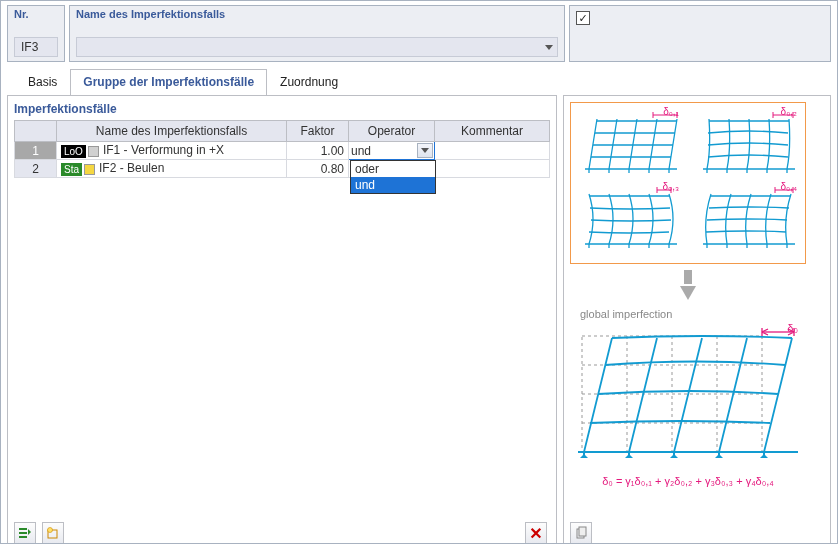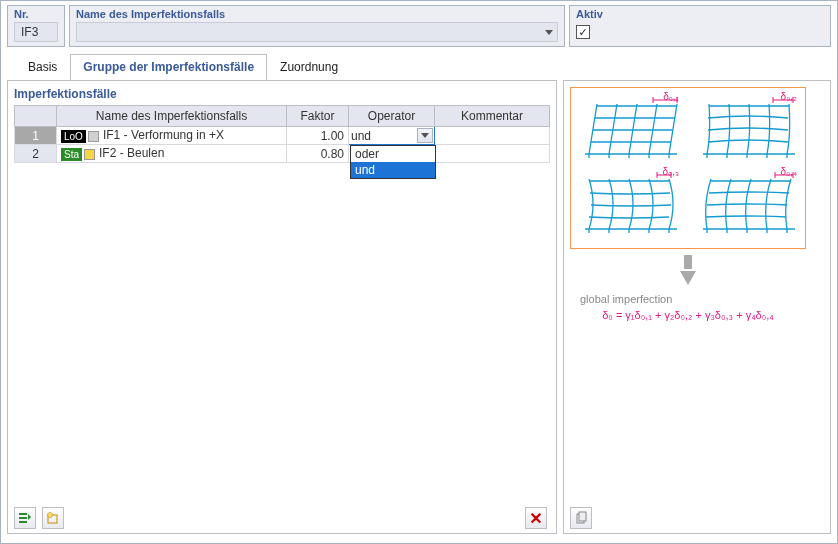--- a/index.html
+++ b/index.html
@@ -19,20 +19,21 @@
     gap: 4px;
     padding: 4px 6px 6px 6px;
     background: #fff;
   }
   .hdr-group {
     border: 1px solid #a8b2c0;
     background: #eceef3;
     padding: 2px 6px 4px 6px;
     display: flex;
     flex-direction: column;
+    gap: 15px;
   }
   .hdr-nr { width: 58px; }
   .hdr-name { flex: 1; }
   .hdr-aktiv { width: 262px; }
   .hdr-label {
     color: #3a5a9a;
     font-weight: 600;
     font-size: 11px;
     margin-bottom: 2px;
   }
@@ -267,21 +268,20 @@
     <div class="hdr-label">Nr.</div>
     <input class="hdr-input" value="IF3" style="">
   </div>
   <div class="hdr-group hdr-name">
     <div class="hdr-label">Name des Imperfektionsfalls</div>
     <div class="hdr-select">
       <span class="chevron-down"></span>
     </div>
   </div>
   <div class="hdr-group hdr-aktiv">
-    <div class="hdr-label">Aktiv</div>
     <div class="checkbox">
       <span class="chk">✓</span>
     </div>
   </div>
 </div>
 
 <div class="tabs">
   <div class="tab">Basis</div>
   <div class="tab active">Gruppe der Imperfektionsfälle</div>
   <div class="tab">Zuordnung</div>
@@ -431,20 +431,46 @@
                 </g>
             </svg>
           </div>
         </div>
       </div>
       <div class="big-arrow">
         <div class="arrow-stem"></div>
         <div class="arrow-down"></div>
       </div>
       <div class="global-label">global imperfection</div>
+      <div class="bottom-diagram">
+        <span class="delta-label-big">δ₀</span>
+        <svg width="232" height="140" viewBox="0 0 232 140">
+          <g stroke="#999" stroke-width="1" stroke-dasharray="3 3" fill="none">
+            <rect x="10" y="12" width="180" height="116"></rect>
+            <path d="M55 12 L55 128 M100 12 L100 128 M145 12 L145 128"></path>
+            <path d="M10 41 L190 41 M10 70 L190 70 M10 99 L190 99"></path>
+          </g>
+          <g stroke="#129bd1" stroke-width="1.8" fill="none">
+            <path d="M12 128 Q24 80 40 14 M57 128 Q69 80 85 14 M102 128 Q114 80 130 14 M147 128 Q159 80 175 14 M192 128 Q204 80 220 14"></path>
+            <path d="M18 99 Q110 95 198 99 M26 70 Q118 64 206 70 M33 41 Q125 34 213 41 M40 14 Q130 10 220 14"></path>
+            <path d="M6 128 L226 128" stroke-width="2.2"></path>
+            <g stroke-width="2">
+                <path d="M12 128 L12 134 M57 128 L57 134 M102 128 L102 134 M147 128 L147 134 M192 128 L192 134"></path>
+              </g>
+            <g fill="#129bd1" stroke="none">
+              <path d="M8 134 L16 134 L12 130 Z M53 134 L61 134 L57 130 Z M98 134 L106 134 L102 130 Z M143 134 L151 134 L147 130 Z M188 134 L196 134 L192 130 Z"></path>
+            </g>
+          </g>
+          <g stroke="#e4197d" stroke-width="1.3">
+            <path d="M190 8 L222 8"></path>
+              <path d="M190 4 L190 12 M222 4 L222 12"></path>
+            <path d="M190 8 L196 5 M190 8 L196 11 M222 8 L216 5 M222 8 L216 11"></path>
+          </g>
+        </svg>
+      </div>
       <div class="formula">δ₀ = γ₁δ₀,₁ + γ₂δ₀,₂ + γ₃δ₀,₃ + γ₄δ₀,₄</div>
     </div>
     <div class="right-footer">
       <div class="icon-btn">
         <svg viewBox="0 0 14 14">
             <rect x="3" y="3" width="7" height="9" fill="none" stroke="#888" stroke-width="1"></rect>
             <rect x="5" y="1" width="7" height="9" fill="#eee" stroke="#888" stroke-width="1"></rect>
           </svg>
       </div>
     </div>

